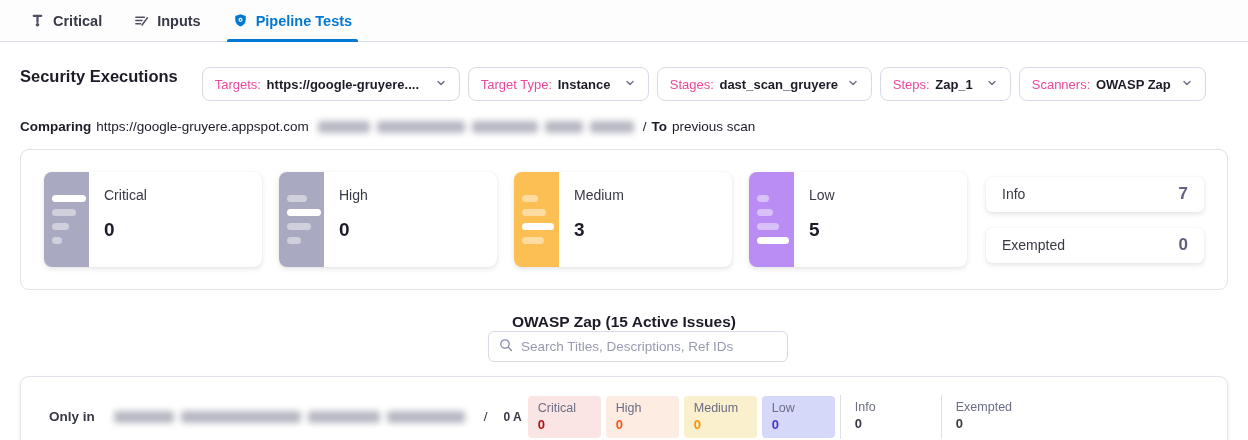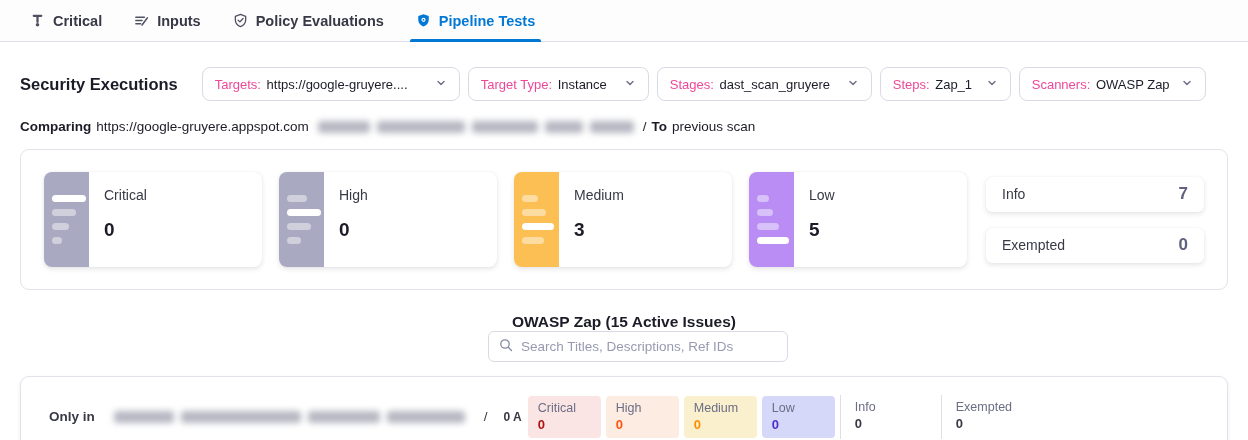--- a/index.html
+++ b/index.html
@@ -10,27 +10,27 @@
   .tabbar { height:42px; display:flex; align-items:stretch; gap:32px;
     padding-left:30px; border-bottom:1px solid #dcdee8; background:#fdfdfe; }
   .tab { display:flex; align-items:center; gap:8px; font-size:14.5px; font-weight:600;
     color:#383946; position:relative; cursor:pointer; white-space:nowrap; }
   .tab.active { color:#0278d5; }
   .tab.active::after { content:""; position:absolute; left:-6px; right:-6px; bottom:-1px;
     height:3px; background:#0278d5; border-radius:2px 2px 0 0; }
   .tab svg { display:block; }
 
   
-  .filters { margin:25px 20px 18px; display:flex; align-items:center; }
+  .filters { margin:25px 20px 18px; display:flex; align-items:flex-start; }
   .filters h1 { font-size:16.5px; font-weight:700; margin-right:24px; white-space:nowrap; }
   .dd { height:34px; border:1px solid #d9dae5; border-radius:8px; background:#fff;
     display:flex; align-items:center; justify-content:space-between; gap:8px;
     padding:0 12px; margin-right:8px; font-size:13px; cursor:pointer; white-space:nowrap; }
   .dd .dd-label { color:#ec4899; }
-  .dd .dd-value { color:#1c1c28; font-weight:400; margin-left:2px; flex:1; overflow:hidden; }
+  .dd .dd-value { color:#1c1c28; font-weight:700; margin-left:2px; flex:1; overflow:hidden; }
   .dd:nth-of-type(1) { width:258px; }
   .dd:nth-of-type(2) { width:181px; }
   .dd:nth-of-type(3) { width:215px; }
   .dd:nth-of-type(4) { width:131px; }
   .dd:nth-of-type(5) { width:187px; }
 
   
   .comparing { margin:17px 20px 0; font-size:13.5px; display:flex; align-items:center; gap:5px; }
   .comparing .b { font-weight:700; }
   .redact { display:inline-flex; gap:7px; align-items:center; filter:blur(3px); }
@@ -93,29 +93,20 @@
   </div>
   <div class="tab">
     <span>
       <svg width="15" height="15" viewBox="0 0 16 16" fill="none">
           <path d="M2 4.5h9M2 8h6.5M2 11.5h5" stroke="#4f5162" stroke-width="1.7" stroke-linecap="round"></path>
           <path d="M8.6 12.8L14.2 5.2" stroke="#4f5162" stroke-width="1.7" stroke-linecap="round"></path>
         </svg>
     </span>
     <span>Inputs</span>
   </div>
-  <div class="tab">
-    <span>
-      <svg width="15" height="15" viewBox="0 0 16 16" fill="none">
-          <path d="M8 1.5l5.5 2v4c0 3.5-2.3 5.8-5.5 7-3.2-1.2-5.5-3.5-5.5-7v-4z" stroke="#4f5162" stroke-width="1.4" stroke-linejoin="round"></path>
-          <path d="M5.4 7.6l1.9 1.9 3.4-3.6" stroke="#4f5162" stroke-width="1.4" stroke-linecap="round" stroke-linejoin="round"></path>
-        </svg>
-    </span>
-    <span>Policy Evaluations</span>
-  </div>
   <div class="tab active">
     <span>
       <svg width="15" height="15" viewBox="0 0 16 16">
           <path d="M8 1.2l5.6 2v4.1c0 3.6-2.4 5.9-5.6 7.2-3.2-1.3-5.6-3.6-5.6-7.2V3.2z" fill="#0278d5"></path>
           <circle cx="8" cy="7.3" r="2.2" fill="#fff"></circle>
           <circle cx="8" cy="7.3" r="1" fill="#0278d5"></circle>
         </svg>
     </span>
     <span>Pipeline Tests</span>
   </div>

